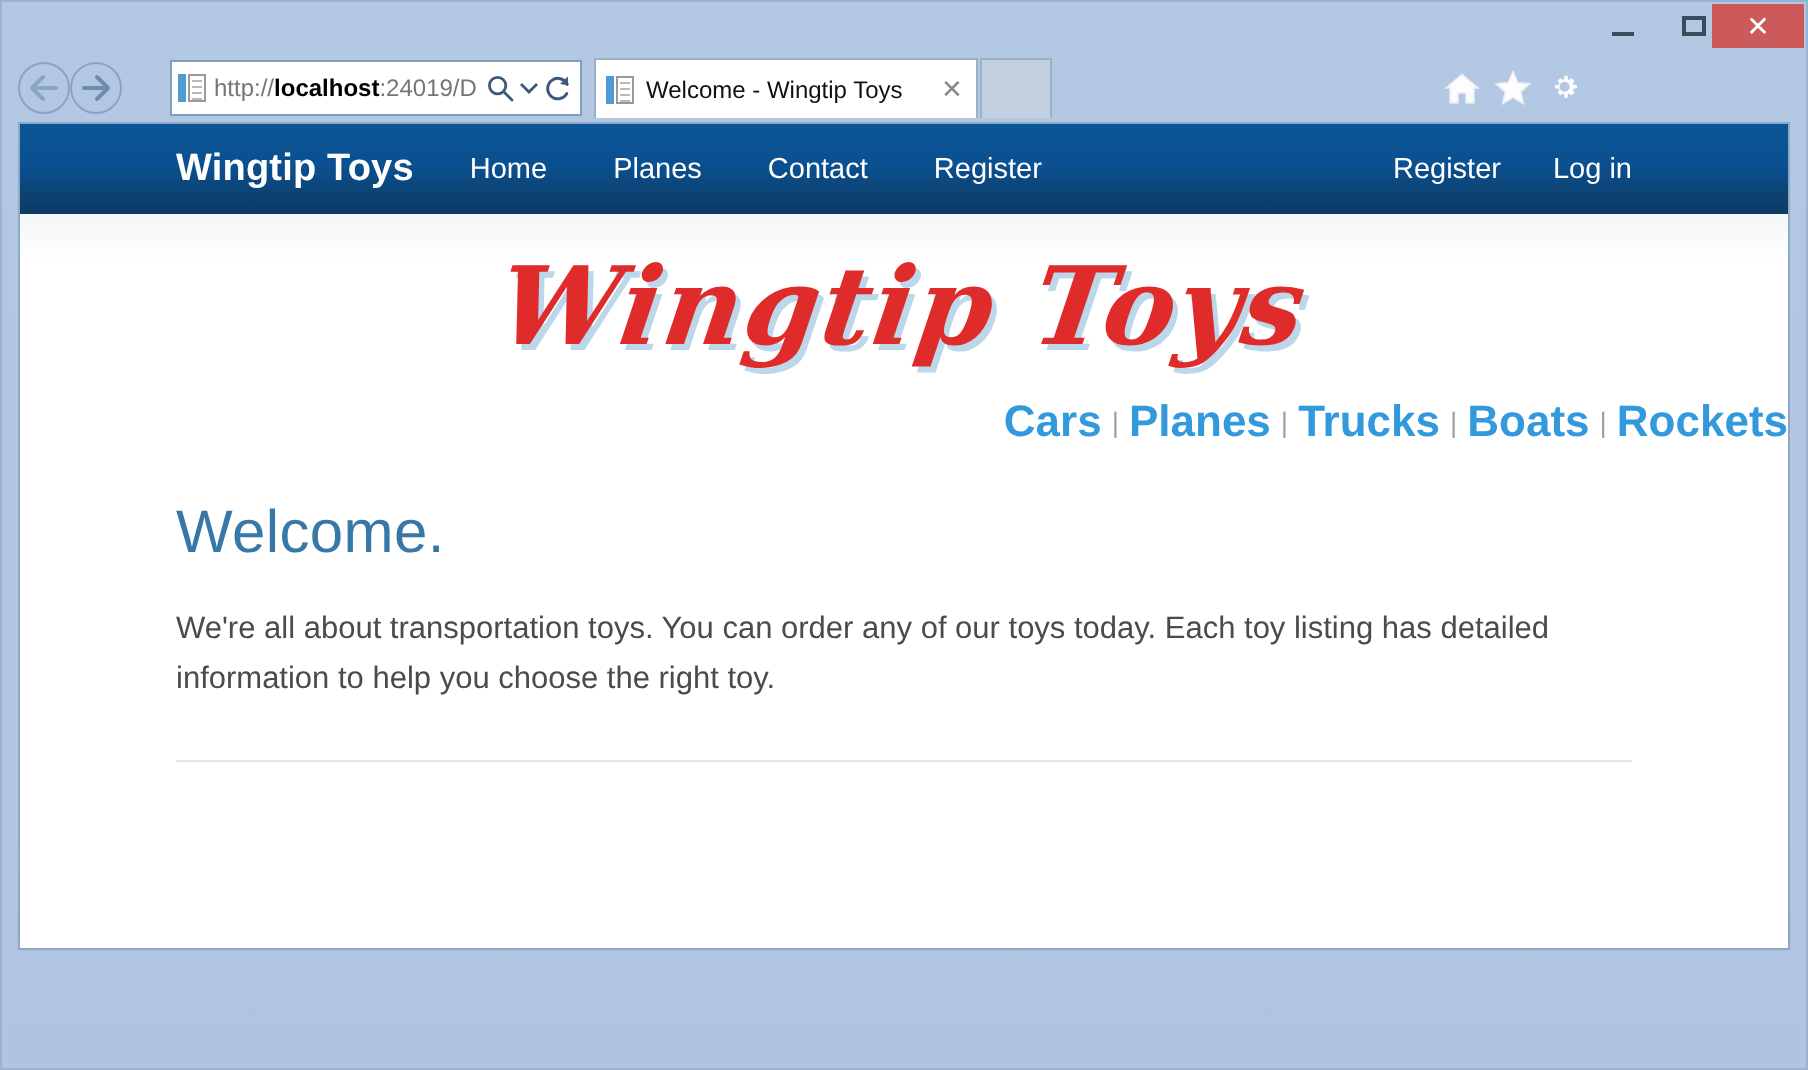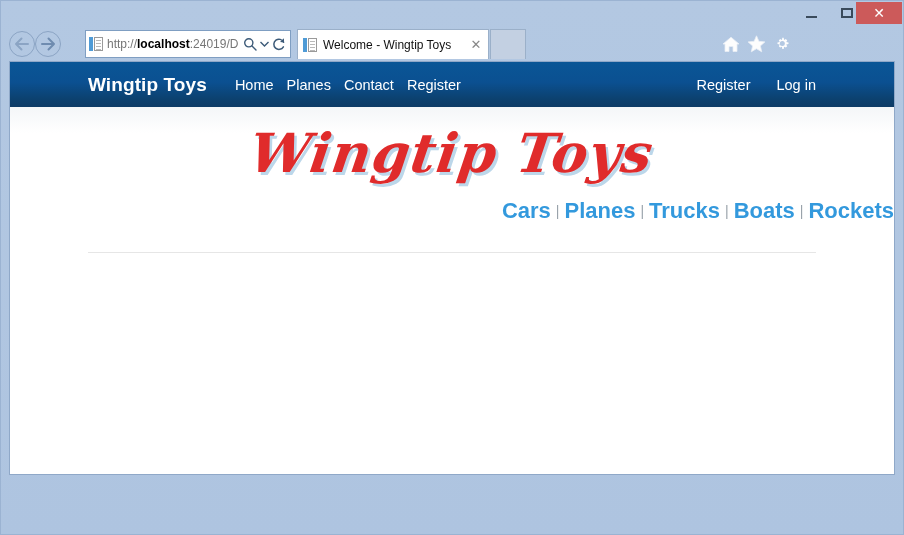--- a/index.html
+++ b/index.html
@@ -123,21 +123,21 @@
   
   #sitenav {
     position: relative; width: 100%; height: 45px;
     background: linear-gradient(180deg, #0a5696 0%, #0b5091 45%, #0c416f 82%, #0d3b66 100%);
     display: flex; align-items: center;
   }
   #brand {
     color: #fff; font-size: 19px; font-weight: bold; margin-left: 78px;
     letter-spacing: .1px; white-space: nowrap;
   }
-  #nav-left { display: flex; align-items: center; margin-left: 28px; gap: 13px; }
+  #nav-left { display: flex; align-items: center; margin-left: 28px; gap: 33px; }
   #nav-right {
     position: absolute; right: 78px; display: flex; align-items: center; gap: 26px;
   }
   .navlink {
     color: #fff; font-size: 14.5px; text-decoration: none; white-space: nowrap;
   }
 
   #page-body {
     position: relative;
     padding: 0 0 0 0;
@@ -329,17 +329,19 @@
         <a class="catlink" href="#">Planes</a>
         <span class="catsep">|</span>
         <a class="catlink" href="#">Trucks</a>
         <span class="catsep">|</span>
         <a class="catlink" href="#">Boats</a>
         <span class="catsep">|</span>
         <a class="catlink" href="#">Rockets</a>
       </div>
 
       <div id="content">
+        <h1 id="h-welcome">Welcome.</h1>
+        <p id="para">We're all about transportation toys. You can order any of our toys today. Each toy listing has detailed information to help you choose the right toy.</p>
         <hr id="divider">
       </div>
     </div>
   </div>
 </div>
 
 </body></html>

